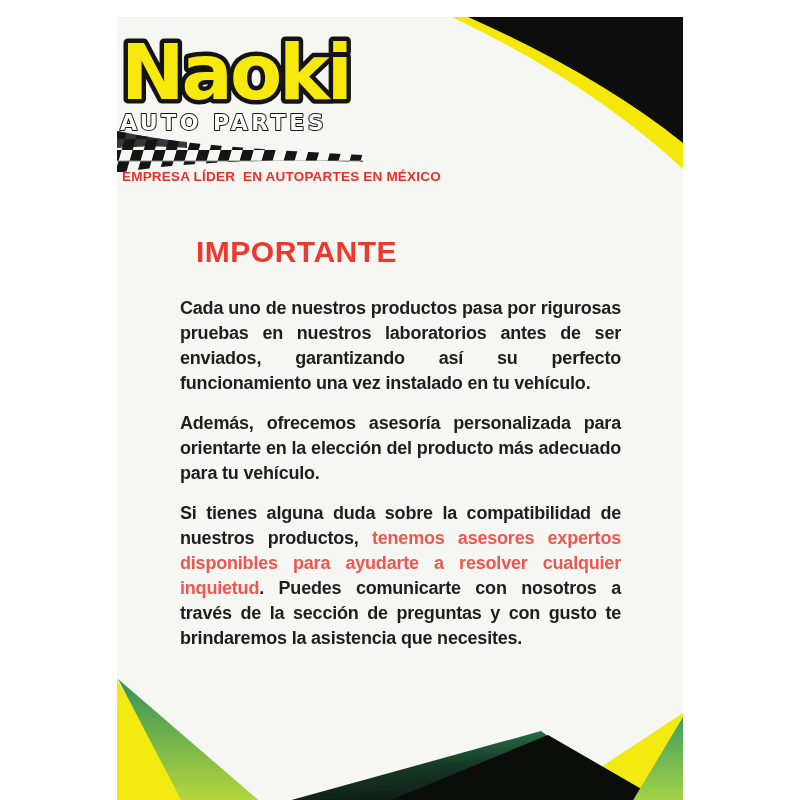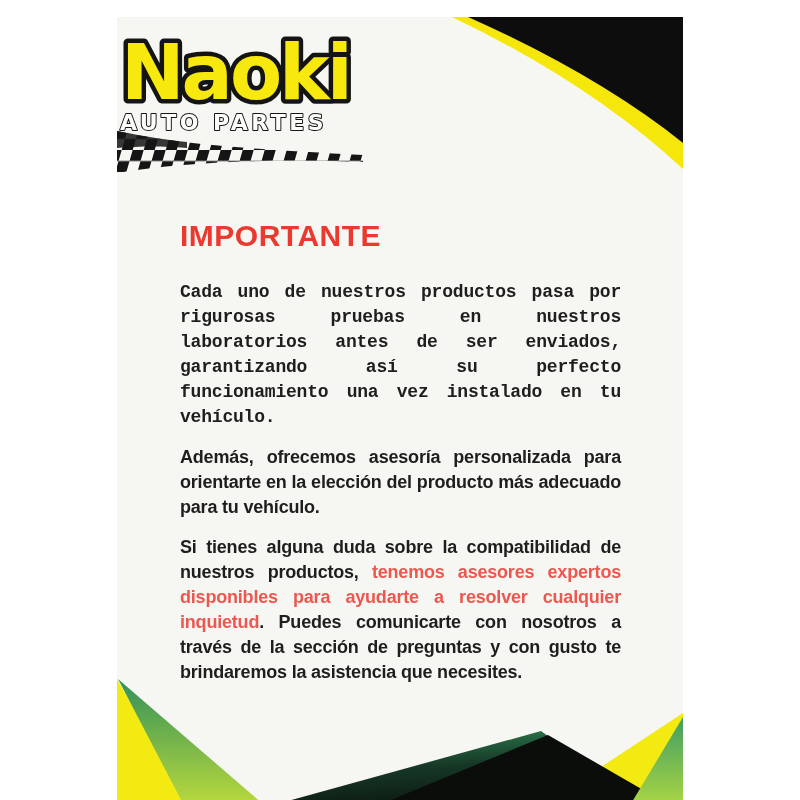--- a/index.html
+++ b/index.html
@@ -38,37 +38,37 @@
     color: #e3312b; letter-spacing: 0.2px;
     white-space: pre;
   }
   
   .main {
     position: absolute;
     left: 63px; top: 203px;
     width: 441px;
   }
   .main h1 {
-    margin: 0;
+    margin: 16px;
     font-size: 30px;
     font-weight: 800;
     letter-spacing: 0.5px;
     color: #ea392e;
     line-height: 1.05;
   }
   .main p {
     margin: 15px 0 0 0;
     font-size: 18px;
     font-weight: bold;
     line-height: 25px;
     color: #1f1e1e;
     text-align: justify;
     letter-spacing: -0.2px;
   }
-  .main p.first { margin-top: 28px; font-family: Liberation Mono, monospace; }
+  .main p.first { margin-top: 28px; }
   .main .highlight { color: #ed5750; }
   
   .bottom-svg {
     position: absolute;
     left: 0; bottom: 0;
     width: 566px; height: 200px;
   }
 </style>
 </head>
 <body>
@@ -91,20 +91,21 @@
       <svg class="flag-svg" viewBox="0 0 246 46" aria-hidden="true">
         <defs>
           <pattern id="chk" width="22" height="22" patternUnits="userSpaceOnUse" patternTransform="skewX(-16)">
             <rect x="0" y="0" width="11" height="11" fill="#151515"></rect>
             <rect x="11" y="11" width="11" height="11" fill="#151515"></rect>
           </pattern>
         </defs>
         <path d="M0,3 C60,16 130,21 246,27 L246,34 C160,31 70,33 0,45 Z" fill="url(#chk)"></path>
         <path d="M0,3 C30,9 50,12 70,14 L70,20 C45,18 25,18 0,20 Z" fill="#151515" opacity="0.85"></path>
       </svg>
+      <div class="tagline">EMPRESA LÍDER  EN AUTOPARTES EN MÉXICO</div>
     </div>
 
     <div class="main">
       <h1>IMPORTANTE</h1>
       <p class="first">Cada uno de nuestros productos pasa por rigurosas pruebas en nuestros laboratorios antes de ser enviados, garantizando así su perfecto funcionamiento una vez instalado en tu vehículo.</p>
       <p>Además, ofrecemos asesoría personalizada para orientarte en la elección del producto más adecuado para tu vehículo.</p>
       <p><span>Si tienes alguna duda sobre la compatibilidad de nuestros productos, </span><span class="highlight">tenemos asesores expertos disponibles para ayudarte a resolver cualquier inquietud</span><span>. Puedes comunicarte con nosotros a través de la sección de preguntas y con gusto te brindaremos la asistencia que necesites.</span></p>
     </div>
 
     <svg class="bottom-svg" viewBox="0 0 566 200" aria-hidden="true">

